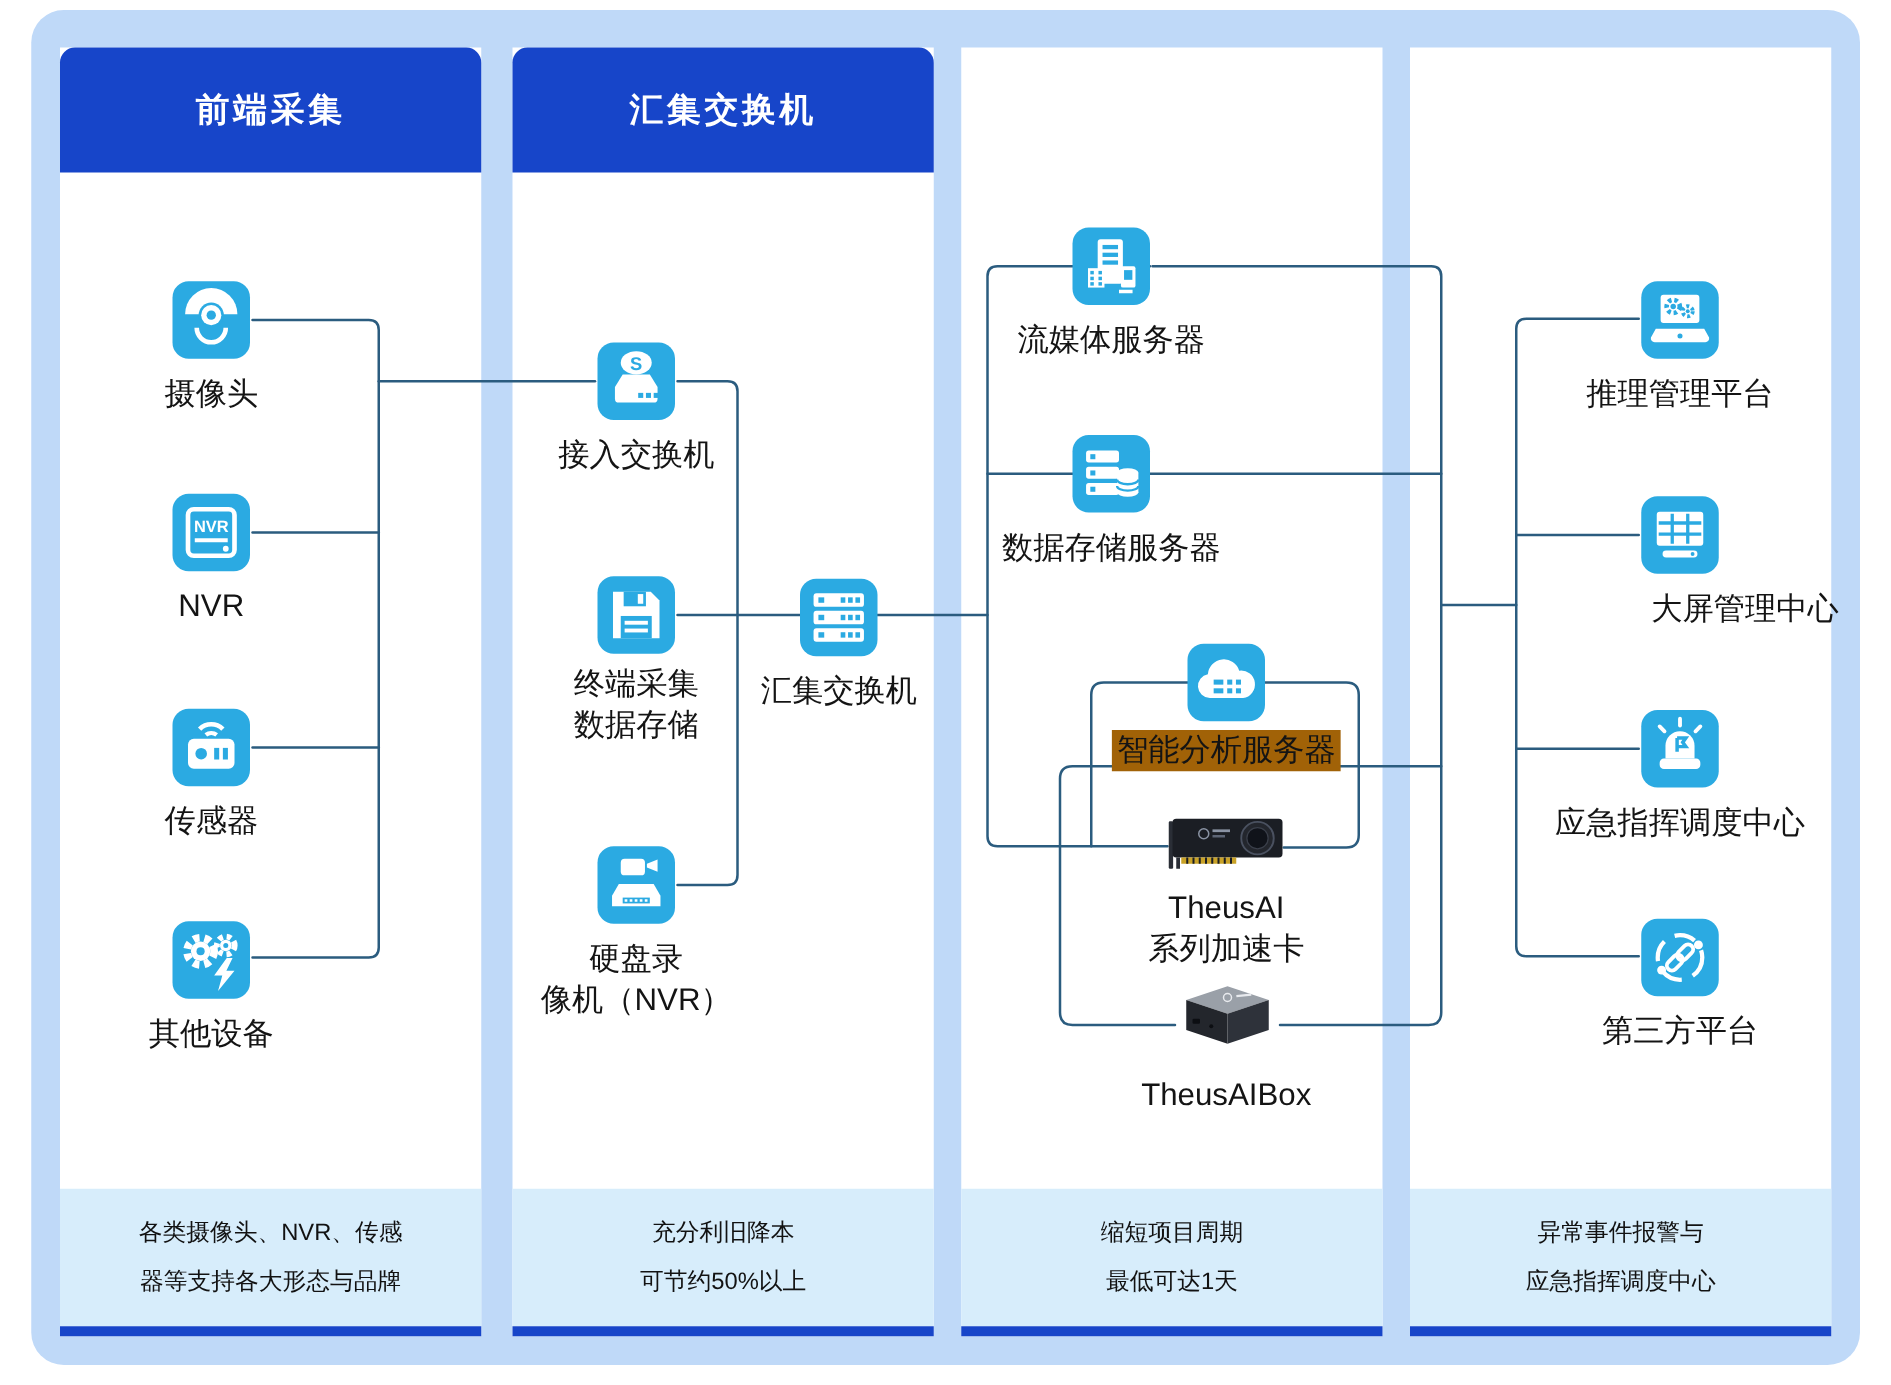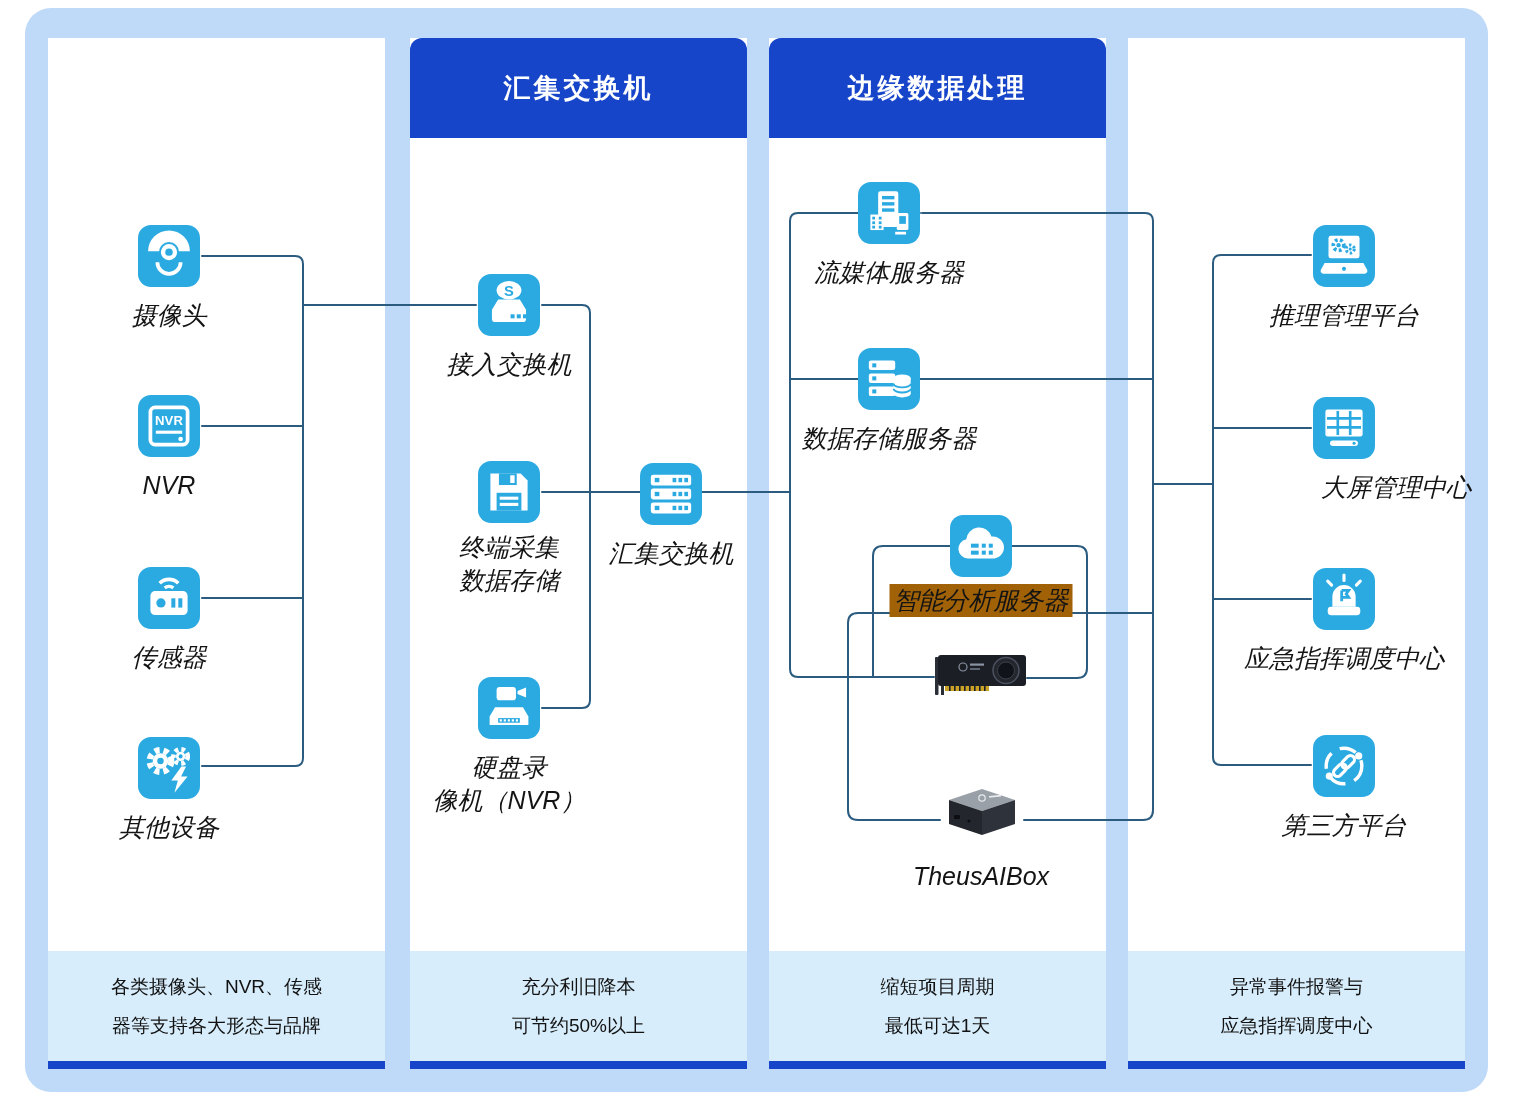--- a/index.html
+++ b/index.html
@@ -8,43 +8,43 @@
   .panel{position:absolute;left:25px;top:8px;width:1463px;height:1084px;background:#BFD9F8;border-radius:26px;}
   .col{position:absolute;top:38px;width:337px;height:1031px;background:#ffffff;}
   .col-header{height:100px;background:#1745C9;border-radius:12px 12px 0 0;display:flex;align-items:center;justify-content:center;
               color:#ffffff;font-size:27px;font-weight:bold;letter-spacing:3px;}
   .col-footer{position:absolute;left:0;right:0;top:913px;height:110px;background:#D7EDFB;display:flex;align-items:center;justify-content:center;
               text-align:center;font-size:19px;line-height:39px;white-space:pre-line;color:#121212;}
   .col-bar{position:absolute;left:0;right:0;top:1023px;height:8px;background:#1745C9;}
   .lines{position:absolute;left:0;top:0;width:1513px;height:1108px;pointer-events:none;}
   .tile{position:absolute;width:62px;height:62px;border-radius:13px;background:#2BAAE2;display:flex;align-items:center;justify-content:center;}
   .nlabel{position:absolute;transform:translateX(-50%);text-align:center;font-size:25px;color:#141414;
-          white-space:pre-line;line-height:33px;width:max-content;font-style:italic;}
+          white-space:pre-line;line-height:33px;width:max-content;}
   .nlabel.boxed{background:#a16207;padding:0 4px;}
   .photo{position:absolute;}
 </style>
 </head>
 <body>
 
 <div class="stage">
   <div class="panel"></div>
 
   <div class="col" style="left:48px">
+    <div class="col-header">前端采集</div>
     <div class="col-footer">各类摄像头、NVR、传感
 器等支持各大形态与品牌</div>
     <div class="col-bar"></div>
   </div>
   <div class="col" style="left:410px">
     <div class="col-header">汇集交换机</div>
     <div class="col-footer">充分利旧降本
 可节约50%以上</div>
     <div class="col-bar"></div>
   </div>
   <div class="col" style="left:769px">
-    <div class="col-header">边缘数据处理</div>
     <div class="col-footer">缩短项目周期
 最低可达1天</div>
     <div class="col-bar"></div>
   </div>
   <div class="col" style="left:1128px">
     <div class="col-footer">异常事件报警与
 应急指挥调度中心</div>
     <div class="col-bar"></div>
   </div>
 
@@ -251,20 +251,22 @@
           <rect x="26" y="36" width="1.6" height="5"></rect>
           <rect x="31" y="36" width="1.6" height="5"></rect>
           <rect x="36" y="36" width="1.6" height="5"></rect>
           <rect x="41" y="36" width="1.6" height="5"></rect>
           <rect x="46" y="36" width="1.6" height="5"></rect>
           <rect x="51" y="36" width="1.6" height="5"></rect>
         </g>
       <rect x="8" y="36" width="3" height="9" fill="#2a2e36"></rect>
     </svg>
   </div>
+  <div class="nlabel" style="left:981px;top:710px">TheusAI
+系列加速卡</div>
 
   <div class="photo" style="left:942px;top:785px">
     <svg width="80" height="52" viewBox="0 0 80 52">
       <polygon points="7,15 40,4 73,15 40,26" fill="#9aa0a8"></polygon>
       <polygon points="7,15 40,26 40,50 7,39" fill="#23262c"></polygon>
       <polygon points="40,26 73,15 73,39 40,50" fill="#2e323a"></polygon>
       <circle cx="40" cy="13" r="3.2" fill="none" stroke="#e8eaee" stroke-width="1.2"></circle>
       <rect x="47" y="11" width="12" height="1.8" fill="#e8eaee" transform="rotate(-6 47 11)"></rect>
       <rect x="12" y="30" width="6" height="4" rx="1" fill="#0c0e12"></rect>
       <circle cx="27" cy="36" r="1.6" fill="#0c0e12"></circle>

